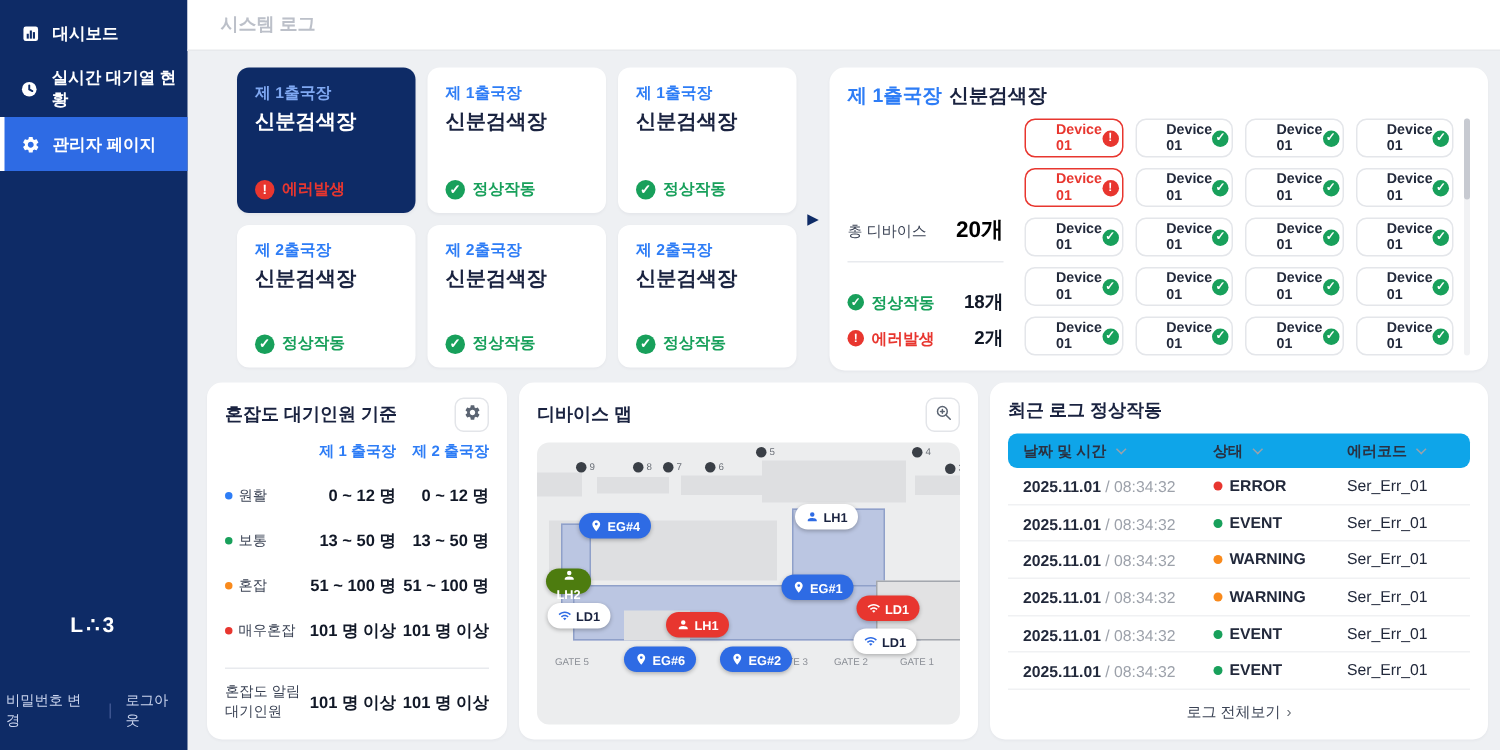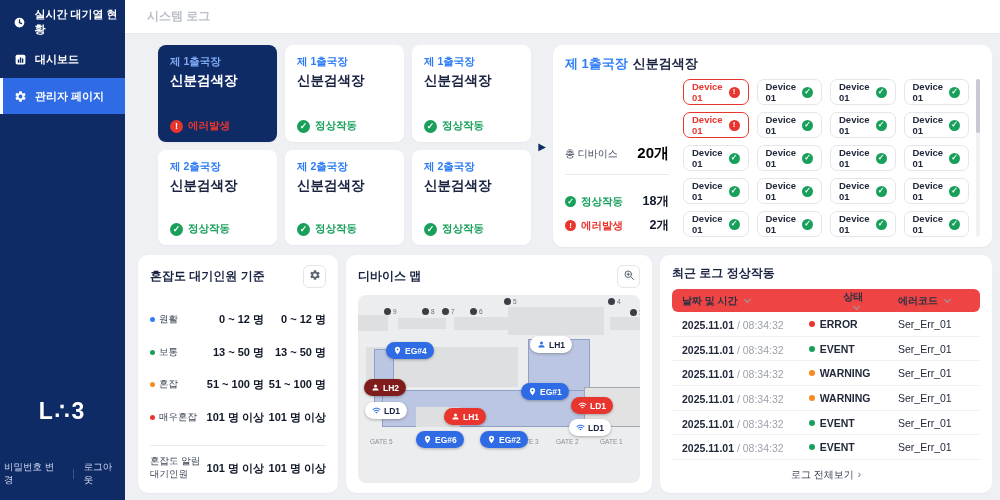--- a/index.html
+++ b/index.html
@@ -10,21 +10,21 @@
   
   .sidebar { width:125px; background:#0E2B66; display:flex; flex-direction:column; flex-shrink:0; }
   .side-nav { padding-top:4px; }
   .side-item { height:36px; display:flex; align-items:center; gap:8px; padding-left:13px; color:#fff; font-size:11px; font-weight:bold; cursor:pointer; position:relative; margin-bottom:1px; }
   .side-item.active { background:#2E6BE4; }
   .side-item.active::before { content:""; position:absolute; left:0; top:0; bottom:0; width:3px; background:#fff; }
   .s-icon { width:14px; height:14px; display:inline-flex; align-items:center; justify-content:center; color:#fff; }
   .side-bottom { margin-top:auto; }
   .logo { text-align:center; color:#fff; margin-bottom:28px; line-height:1.02; letter-spacing:2px; }
   .logo .l1 { font-size:21px; font-weight:bold; }
-  .logo .l2 { font-size:23px; font-weight:bold; }
+  .logo .l2 { font-size:14px; font-weight:bold; }
   .side-footer { display:flex; align-items:center; justify-content:center; gap:10px; padding:10px 4px 13px; font-size:9.5px; color:#CBD5EE; }
   .side-footer .vdiv { width:1px; height:10px; background:#3C548F; }
   .side-footer span { cursor:pointer; }
 
   
   .main { flex:1; display:flex; flex-direction:column; min-width:0; }
   .topbar { height:34px; background:#fff; border-bottom:1px solid #E7E9EC; display:flex; gap:28px; padding:0 22px; flex-shrink:0; }
   .tab { font-size:12px; font-weight:bold; color:#BCC0C9; display:flex; align-items:center; cursor:pointer; border-bottom:2px solid transparent; padding-top:2px; }
   .tab.active { color:#15255C; border-bottom-color:#15255C; }
   .content { flex:1; padding:11px 8px 8px 13px; overflow:hidden; }
@@ -53,21 +53,21 @@
   .detail-body { display:flex; flex:1; margin-top:6px; min-height:0; }
   .stats { width:104px; display:flex; flex-direction:column; justify-content:flex-end; padding-bottom:3px; flex-shrink:0; }
   .stat-total { display:flex; justify-content:space-between; align-items:center; }
   .stat-total .lb { font-size:10px; color:#3A4254; }
   .stat-total .vl { font-size:15px; font-weight:bold; color:#000000; }
   .stats hr { border:none; border-top:1px solid #E8EAEE; margin:11px 0; }
   .stat { display:flex; align-items:center; gap:5px; margin-top:7px; font-size:10.5px; font-weight:bold; }
   .stat .lb.ok { color:#18A05B; } .stat .lb.err { color:#E8362F; }
   .stat .vl { margin-left:auto; font-size:12.5px; font-weight:bold; color:#111827; }
   .devices { flex:1; display:grid; grid-template-columns:repeat(4,1fr); grid-auto-rows:1fr; gap:7px 8px; margin-left:14px; min-width:0; }
-  .chip { border:1px solid #E4E6EA; border-radius:7px; background:#fff; display:flex; align-items:center; justify-content:space-between; padding:0 8px; font-size:9.5px; font-weight:bold; color:#22293B; cursor:pointer; min-width:0; }
+  .chip { border:1px solid #E4E6EA; border-radius:7px; background:#fff; display:flex; align-items:center; justify-content:space-between; padding:0 20px; font-size:9.5px; font-weight:bold; color:#22293B; cursor:pointer; min-width:0; }
   .chip.error { border-color:#E8362F; color:#E8362F; }
   .vscroll { width:4px; margin-left:7px; border-radius:2px; background:#F1F2F4; position:relative; flex-shrink:0; }
   .vscroll .thumb { position:absolute; top:0; left:0; width:4px; height:34%; border-radius:2px; background:#C7CAD1; cursor:grab; }
 
   
   .row-bottom { display:flex; gap:8px; margin-top:8px; height:238px; }
   .panel { background:#fff; border-radius:10px; padding:10px 12px; display:flex; flex-direction:column; box-shadow:0 1px 2px rgba(20,30,60,.04); }
   .panel-head { display:flex; justify-content:space-between; align-items:center; flex-shrink:0; }
   .panel-title { font-size:12px; font-weight:bold; color:#1A2340; }
   .icon-btn { width:23px; height:23px; border:1px solid #E3E5E9; border-radius:6px; background:#fff; display:flex; align-items:center; justify-content:center; cursor:pointer; color:#5B6472; }
@@ -86,72 +86,72 @@
 
   
   .map-panel { width:306px; flex-shrink:0; }
   .map { position:relative; flex:1; margin-top:7px; background:#ECEDEE; border-radius:8px; overflow:hidden; }
   .fp { position:absolute; background:#DEDFE1; }
   .fpb { position:absolute; background:#BBC6E2; border:1px solid #8FA0C9; }
   .fpd { position:absolute; background:#E2E2E3; border:1px solid #A3A7AE; }
   .badge { position:absolute; height:17px; border-radius:9px; display:flex; align-items:center; gap:3px; padding:0 7px; font-size:8.5px; font-weight:bold; box-shadow:0 1px 3px rgba(0,0,0,.28); cursor:pointer; white-space:nowrap; z-index:3; }
   .badge.blue { background:#2E6BE4; color:#fff; }
   .badge.red { background:#E8362F; color:#fff; }
-  .badge.orange { background:#7f1d1d; color:#fff; }
+  .badge.orange { background:#4d7c0f; color:#fff;flex-direction:column; }
   .badge.white { background:#fff; color:#1A2340; }
   .badge.white .b-icon { color:#2E6BE4; }
   .b-icon { display:inline-flex; align-items:center; }
   .cam { position:absolute; display:flex; align-items:center; gap:2px; z-index:2; }
   .cam .cdot { width:7px; height:7px; border-radius:50%; background:#3A3F46; }
   .cam .cnum { font-size:6.5px; color:#6B7078; }
   .gate { position:absolute; font-size:6.5px; color:#8B8F96; z-index:2; }
 
   
   .log-panel { flex:1; min-width:0; }
   .log-table { flex:1; display:flex; flex-direction:column; margin-top:7px; min-height:0; }
-  .lt-head { display:flex; align-items:center; background:#ef4444; border-radius:6px; height:23px; padding:0 10px; flex-shrink:0; }
+  .lt-head { display:flex; align-items:center; background:#0ea5e9; border-radius:6px; height:23px; padding:0 10px; flex-shrink:0; }
   .lt-h { font-size:10px; font-weight:bold; color:#2A3142; display:flex; align-items:center; cursor:pointer; }
   .chev { width:5px; height:5px; border-right:1.4px solid #9CA1AA; border-bottom:1.4px solid #9CA1AA; transform:rotate(45deg); margin-left:7px; margin-bottom:2px; display:inline-block; }
-  .lt-c1 { width:44%; } .lt-c2 { width:31%;flex-direction:column; } .lt-c3 { flex:1; }
+  .lt-c1 { width:44%; } .lt-c2 { width:31%; } .lt-c3 { flex:1; }
   .lt-rows { flex:1; display:flex; flex-direction:column; }
   .lt-row { flex:1; display:flex; align-items:center; border-bottom:1px solid #F0F1F3; padding:0 10px; }
   .d-date { font-size:10.5px; font-weight:bold; color:#22293B; }
   .d-time { font-size:10.5px; color:#9CA1AA; }
   .l-status { display:flex; align-items:center; gap:5px; font-size:10.5px; font-weight:bold; color:#22293B; }
   .l-dot { width:6px; height:6px; border-radius:50%; display:inline-block; }
   .l-code { font-size:10.5px; color:#22293B; }
   .log-footer { flex-shrink:0; text-align:center; font-size:10px; color:#3A4254; padding:8px 0 1px; cursor:pointer; }
   .log-footer .gt { margin-left:4px; color:#6B7078; }
 </style>
 </head>
 <body>
 
 <div class="app">
 
   <aside class="sidebar">
     <nav class="side-nav" id="side-nav">
         <div class="side-item">
           <span class="s-icon">
             <svg viewBox="0 0 24 24" width="13" height="13">
-              <circle cx="12" cy="12" r="9" fill="#fff"></circle>
-              <path d="M12 7.2v5l3.8 2" stroke="#0E2B66" stroke-width="2.4" fill="none" stroke-linecap="round"></path>
-            </svg>
-          </span>
-          <span class="s-label">실시간 대기열 현황</span>
-        </div>
-        <div class="side-item">
-          <span class="s-icon">
-            <svg viewBox="0 0 24 24" width="13" height="13">
               <rect x="3" y="3" width="18" height="18" rx="3" fill="#fff"></rect>
               <rect x="7" y="12" width="2.6" height="6" fill="#0E2B66"></rect>
               <rect x="10.8" y="8" width="2.6" height="10" fill="#0E2B66"></rect>
               <rect x="14.6" y="10" width="2.6" height="8" fill="#0E2B66"></rect>
             </svg>
           </span>
           <span class="s-label">대시보드</span>
+        </div>
+        <div class="side-item">
+          <span class="s-icon">
+            <svg viewBox="0 0 24 24" width="13" height="13">
+              <circle cx="12" cy="12" r="9" fill="#fff"></circle>
+              <path d="M12 7.2v5l3.8 2" stroke="#0E2B66" stroke-width="2.4" fill="none" stroke-linecap="round"></path>
+            </svg>
+          </span>
+          <span class="s-label">실시간 대기열 현황</span>
         </div>
         <div class="side-item active">
           <span class="s-icon">
             <svg viewBox="0 0 24 24" width="13" height="13" fill="currentColor">
               <path d="M19.14 12.94c.04-.3.06-.61.06-.94 0-.32-.02-.64-.07-.94l2.03-1.58c.18-.14.23-.41.12-.61l-1.92-3.32c-.12-.22-.37-.29-.59-.22l-2.39.96c-.5-.38-1.03-.7-1.62-.94l-.36-2.54c-.04-.24-.24-.41-.48-.41h-3.84c-.24 0-.43.17-.47.41l-.36 2.54c-.59.24-1.13.57-1.62.94l-2.39-.96c-.22-.08-.47 0-.59.22L2.74 8.87c-.12.21-.08.47.12.61l2.03 1.58c-.05.3-.09.63-.09.94s.02.64.07.94l-2.03 1.58c-.18.14-.23.41-.12.61l1.92 3.32c.12.22.37.29.59.22l2.39-.96c.5.38 1.03.7 1.62.94l.36 2.54c.05.24.24.41.48.41h3.84c.24 0 .44-.17.47-.41l.36-2.54c.59-.24 1.13-.56 1.62-.94l2.39.96c.22.08.47 0 .59-.22l1.92-3.32c.12-.22.07-.47-.12-.61l-2.01-1.58zM12 15.6c-1.98 0-3.6-1.62-3.6-3.6s1.62-3.6 3.6-3.6 3.6 1.62 3.6 3.6-1.62 3.6-3.6 3.6z"></path>
             </svg>
           </span>
           <span class="s-label">관리자 페이지</span>
         </div>
       </nav>
@@ -343,20 +343,24 @@
         <div class="panel congestion">
           <div class="panel-head">
             <span class="panel-title">혼잡도 대기인원 기준</span>
             <button class="icon-btn">
               <span><svg viewBox="0 0 24 24" width="12" height="12" fill="currentColor">
                     <path d="M19.14 12.94c.04-.3.06-.61.06-.94 0-.32-.02-.64-.07-.94l2.03-1.58c.18-.14.23-.41.12-.61l-1.92-3.32c-.12-.22-.37-.29-.59-.22l-2.39.96c-.5-.38-1.03-.7-1.62-.94l-.36-2.54c-.04-.24-.24-.41-.48-.41h-3.84c-.24 0-.43.17-.47.41l-.36 2.54c-.59.24-1.13.57-1.62.94l-2.39-.96c-.22-.08-.47 0-.59.22L2.74 8.87c-.12.21-.08.47.12.61l2.03 1.58c-.05.3-.09.63-.09.94s.02.64.07.94l-2.03 1.58c-.18.14-.23.41-.12.61l1.92 3.32c.12.22.37.29.59.22l2.39-.96c.5.38 1.03.7 1.62.94l.36 2.54c.05.24.24.41.48.41h3.84c.24 0 .44-.17.47-.41l.36-2.54c.59-.24 1.13-.56 1.62-.94l2.39.96c.22.08.47 0 .59-.22l1.92-3.32c.12-.22.07-.47-.12-.61l-2.01-1.58zM12 15.6c-1.98 0-3.6-1.62-3.6-3.6s1.62-3.6 3.6-3.6 3.6 1.62 3.6 3.6-1.62 3.6-3.6 3.6z"></path>
                   </svg></span>
             </button>
           </div>
           <div class="cg-body">
+            <div class="cg-head">
+              <div>제 1 출국장</div>
+              <div>제 2 출국장</div>
+            </div>
             <div class="cg-rows" id="cg-rows">
                 <div class="cg-row">
                   <div class="cg-label">
                     <span class="cg-dot" style="background: rgb(46, 125, 246);"></span>
                     <span>원활</span>
                   </div>
                   <div class="cg-val">0 ~ 12 명</div>
                   <div class="cg-val">0 ~ 12 명</div>
                 </div>
                 <div class="cg-row">

